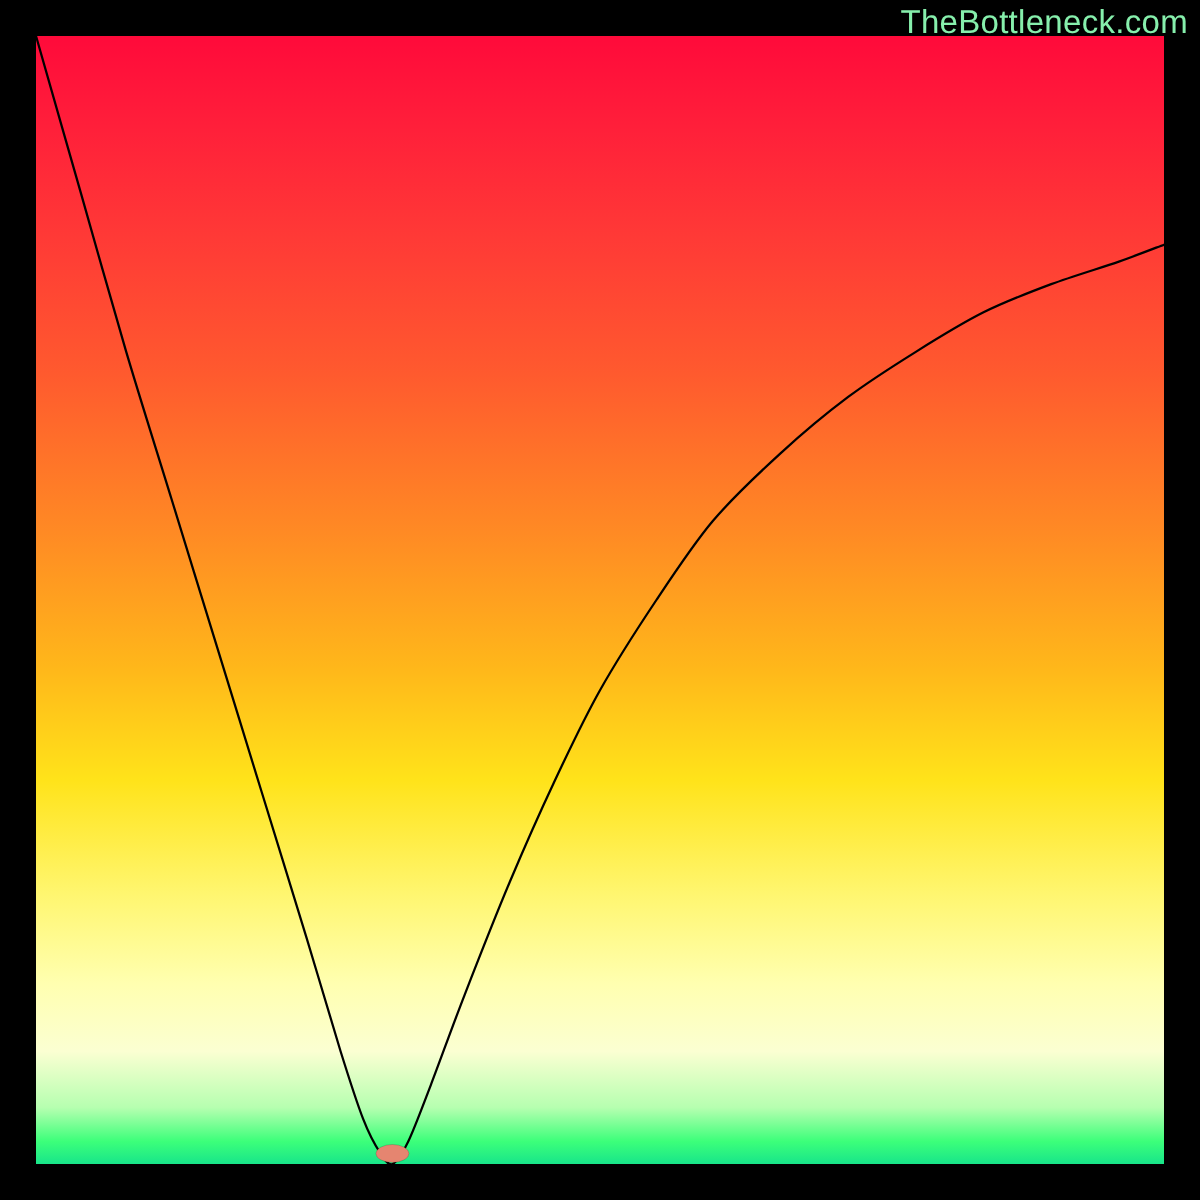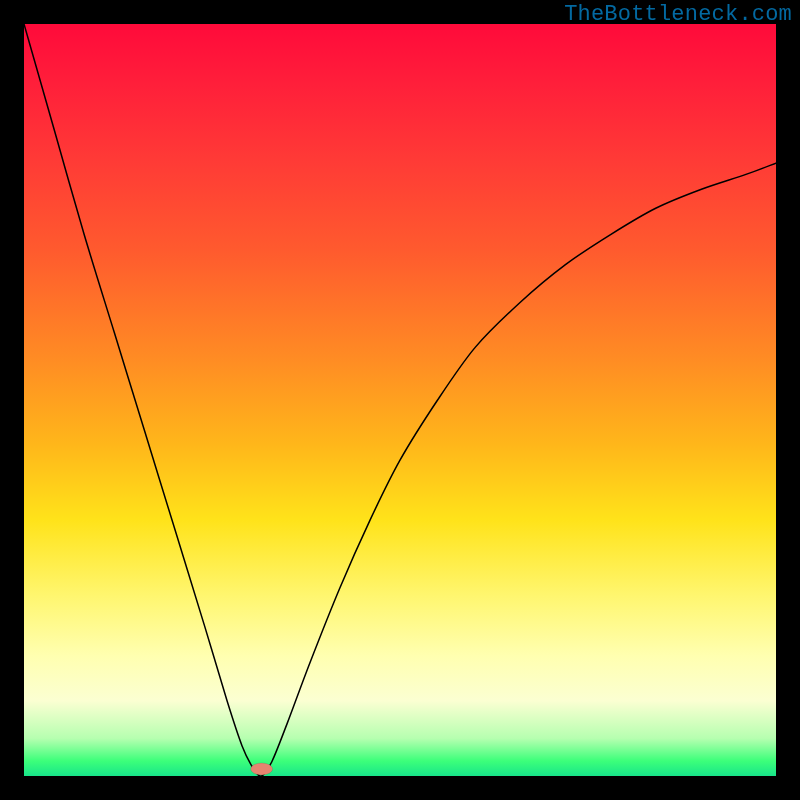--- a/index.html
+++ b/index.html
@@ -7,22 +7,22 @@
   .frame {
     position: relative;
     width: 800px;
     height: 800px;
     background: #000;
   }
   .watermark {
     position: absolute;
     top: 2px;
     right: 8px;
-    color: #0369a1;
-    font-family: Liberation Mono, monospace;
+    color: #86efac;
+    font-family: Liberation Sans, sans-serif;
     font-size: 22px;
     letter-spacing: 0.2px;
     z-index: 10;
   }
   .plot-area {
     position: absolute;
     left: 24px;
     top: 24px;
     width: 752px;
     height: 752px;

